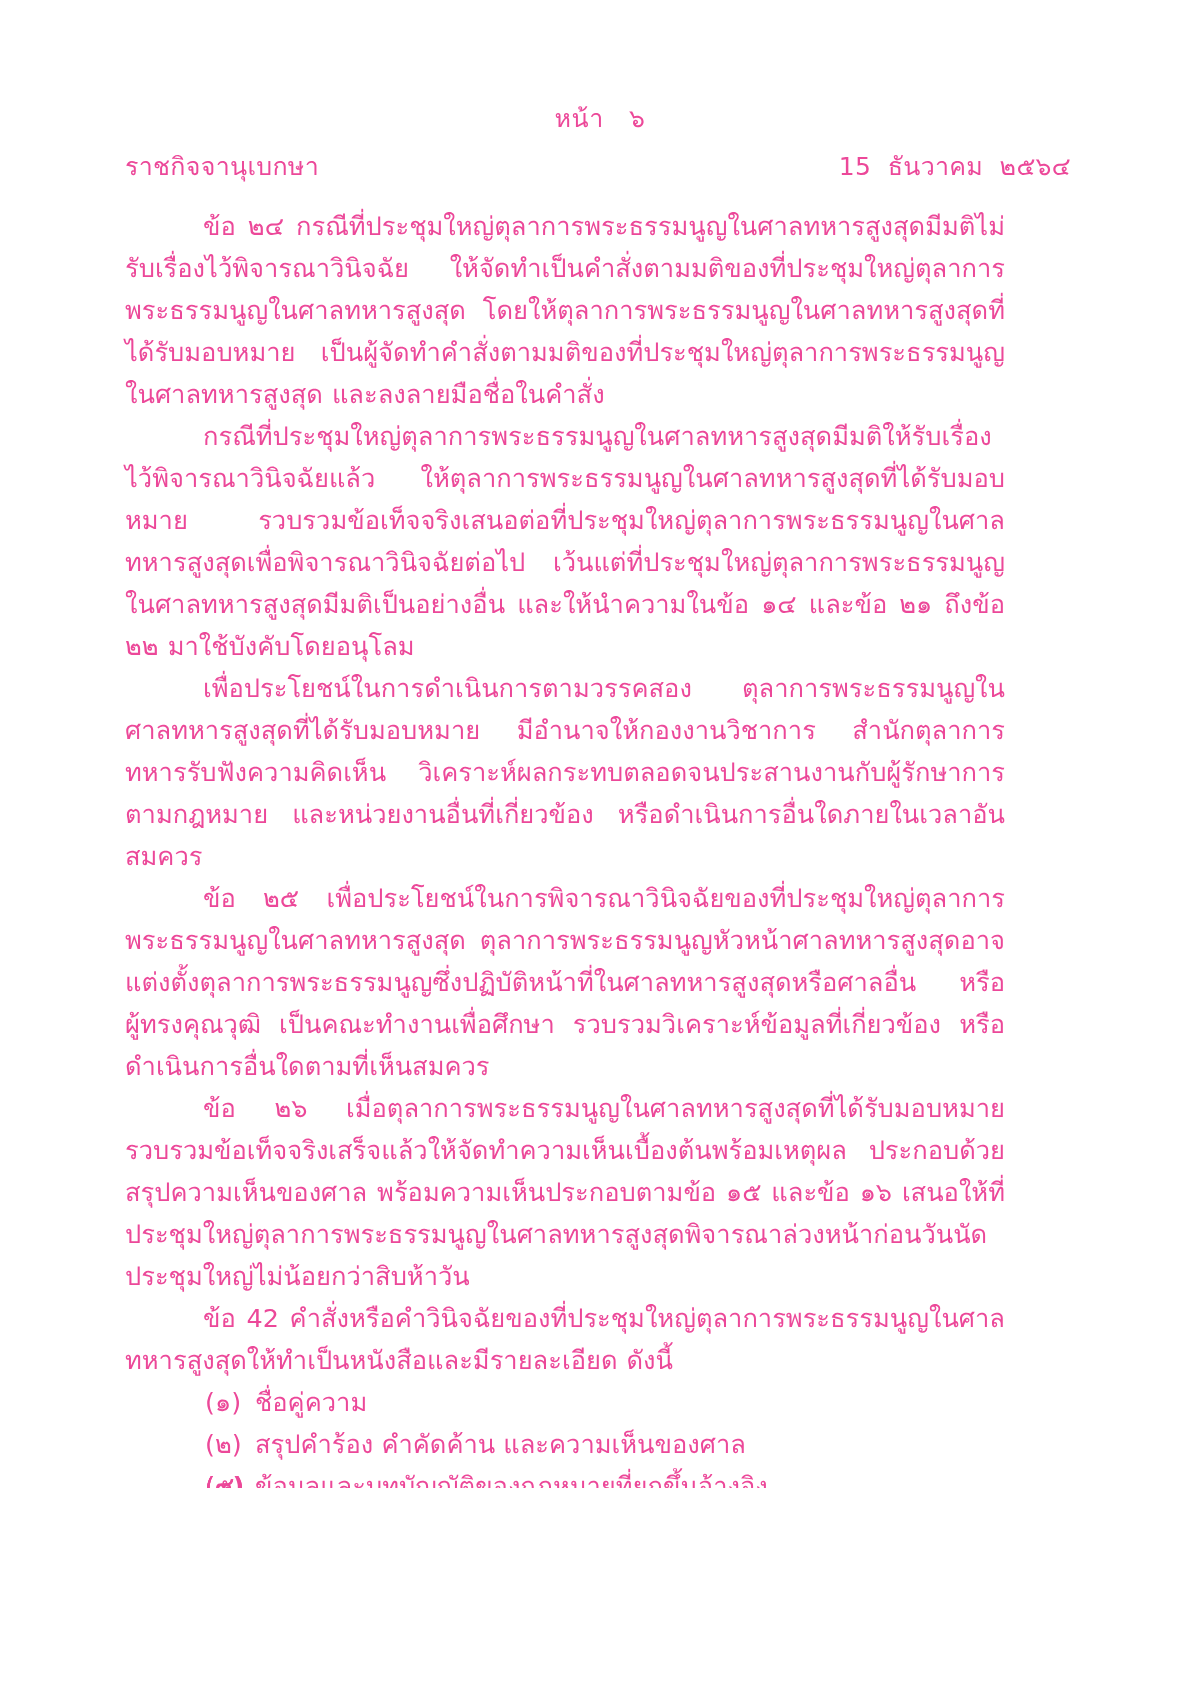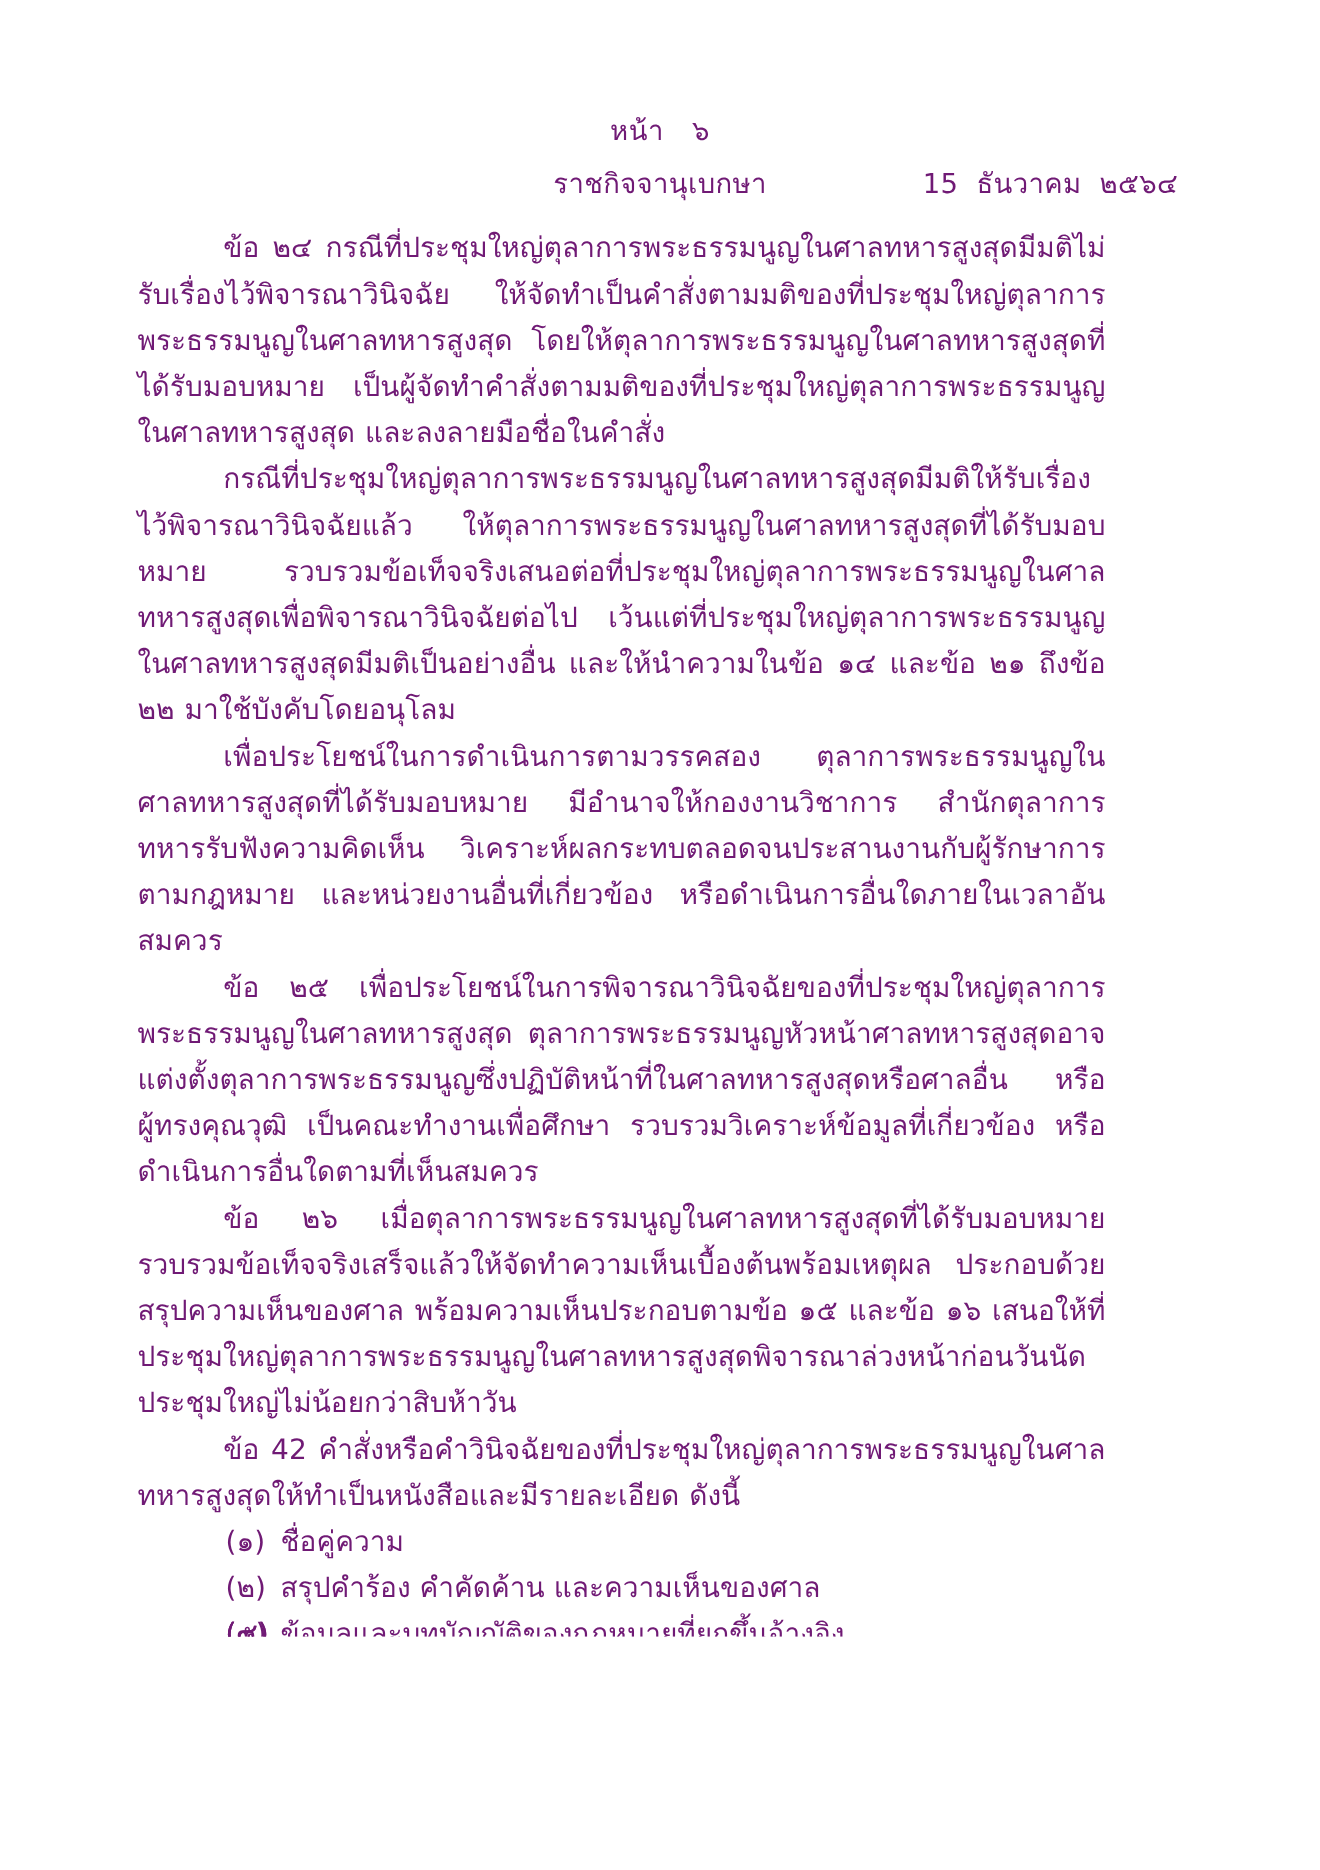--- a/index.html
+++ b/index.html
@@ -10,21 +10,21 @@
   }
 
   .page {
     position: relative;
     width: 1200px;
     height: 1488px;
     background: #ffffff;
     margin: 0 auto;
     overflow: hidden;
     font-family: "DejaVu Sans", "Liberation Sans", sans-serif;
-    color: #701a75;
+    color: #ec4899;
     -webkit-font-smoothing: antialiased;
   }
 
   
   .masthead {
     position: absolute;
     left: 0;
     right: 0;
     top: 104px;
     height: 78px;
@@ -57,21 +57,21 @@
     font-size: 25px;
     white-space: pre;
     letter-spacing: 0.3px;
   }
 
   .masthead-center {
     position: absolute;
     left: 0;
     right: 0;
     top: 0;
-    text-align: center;
+    text-align: left;
     font-size: 25px;
     letter-spacing: 0.3px;
     white-space: pre;
   }
 
   .masthead-right {
     position: absolute;
     right: 4px;
     top: 0;
     font-size: 25px;

